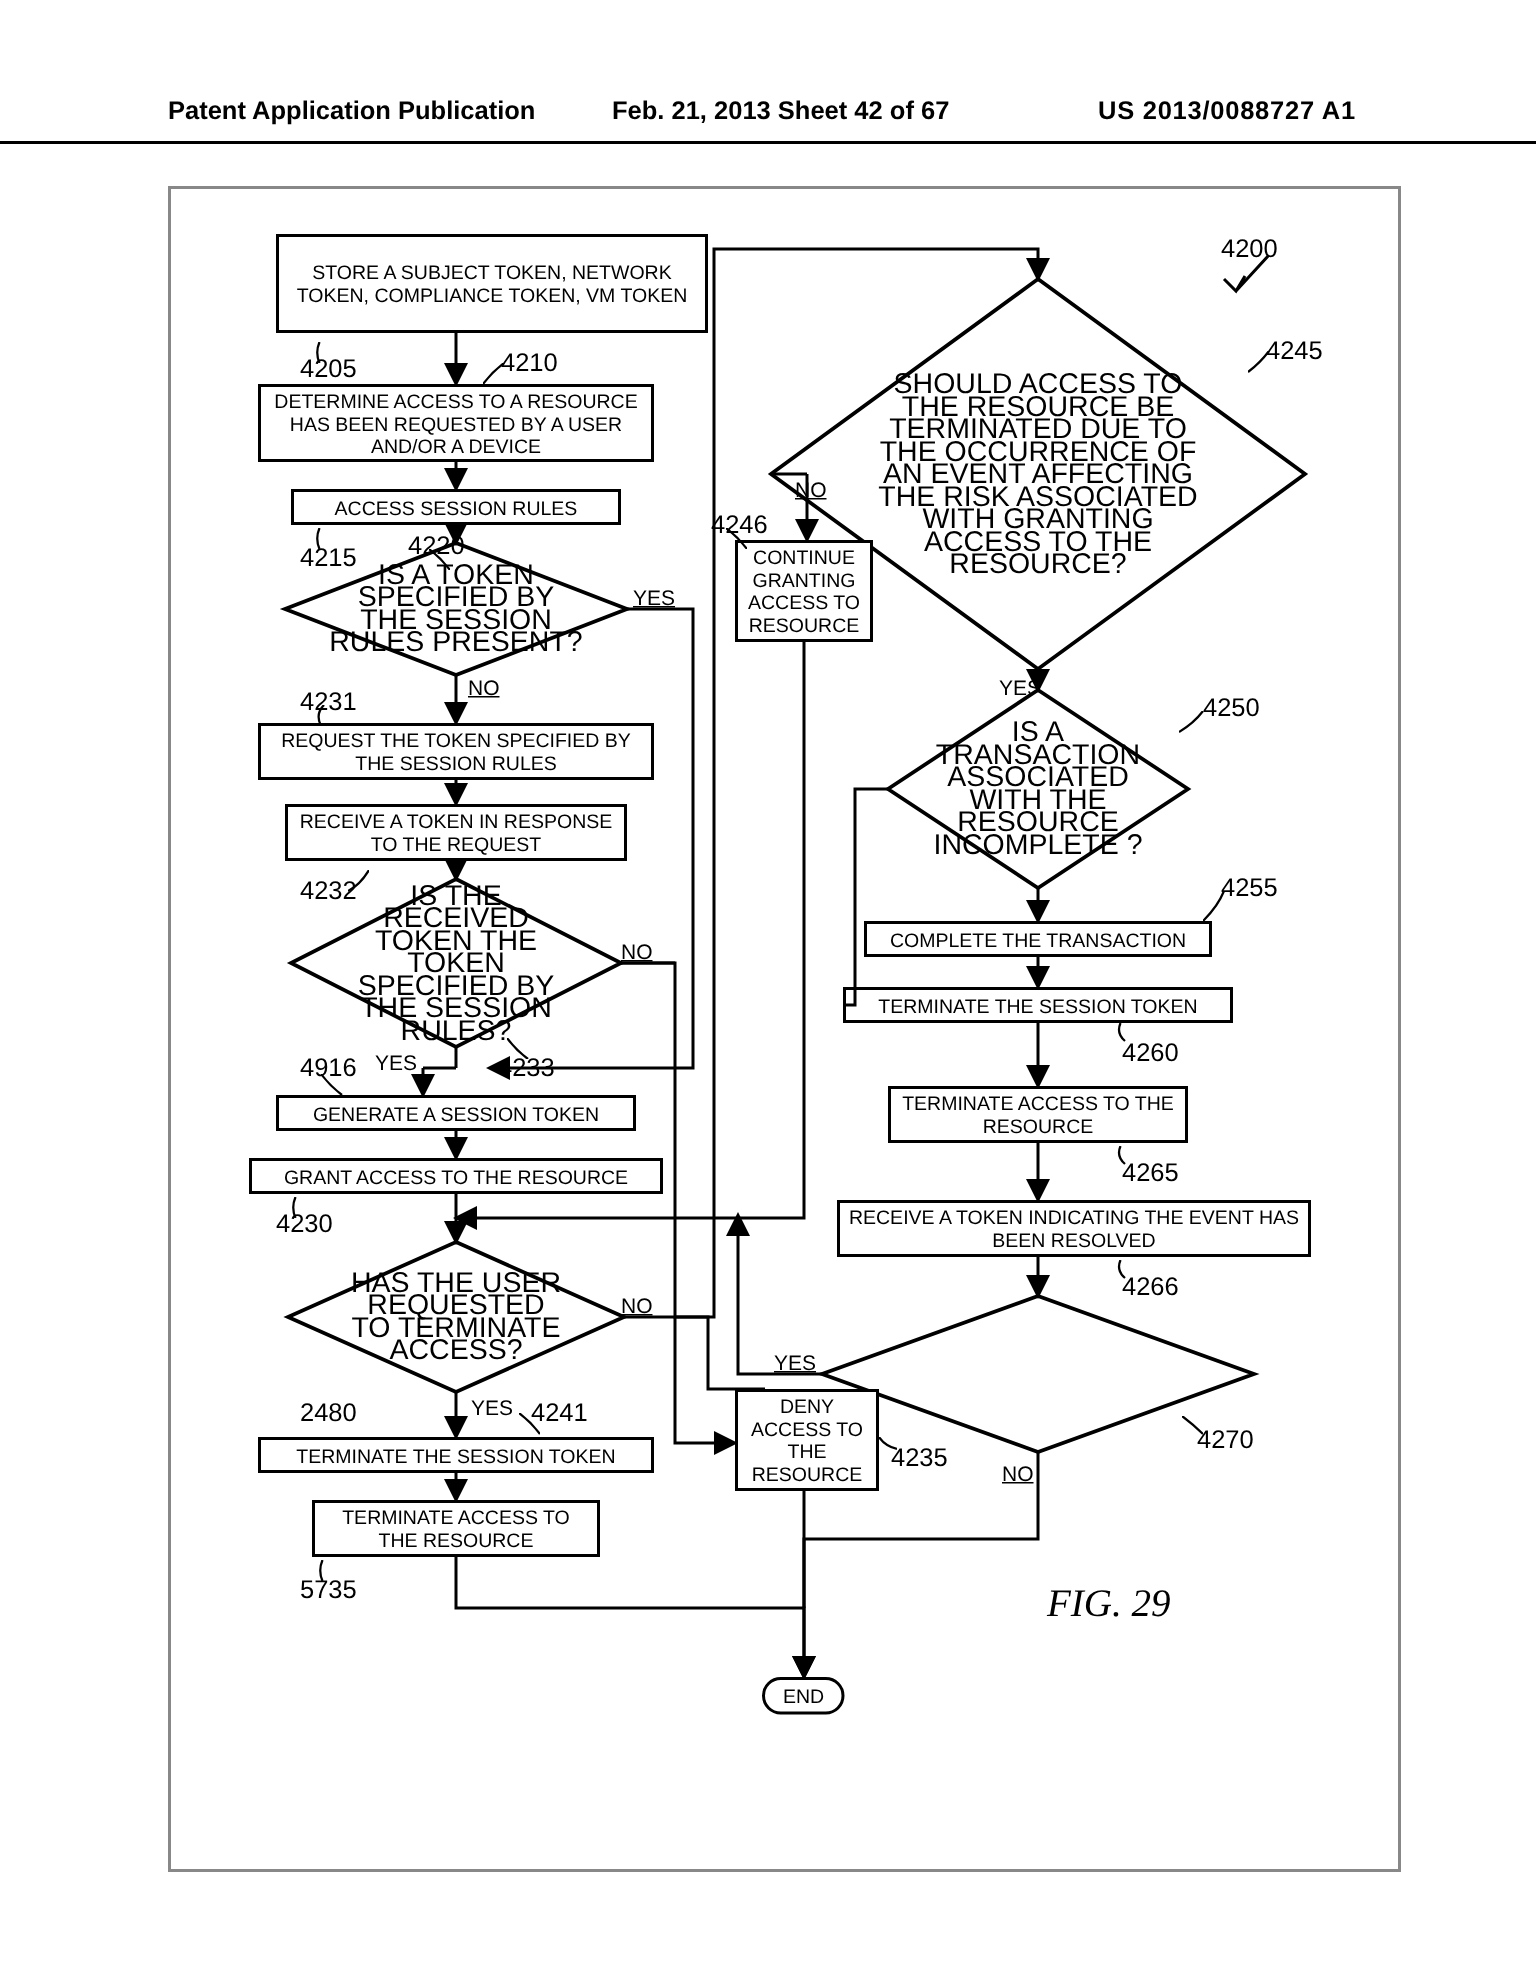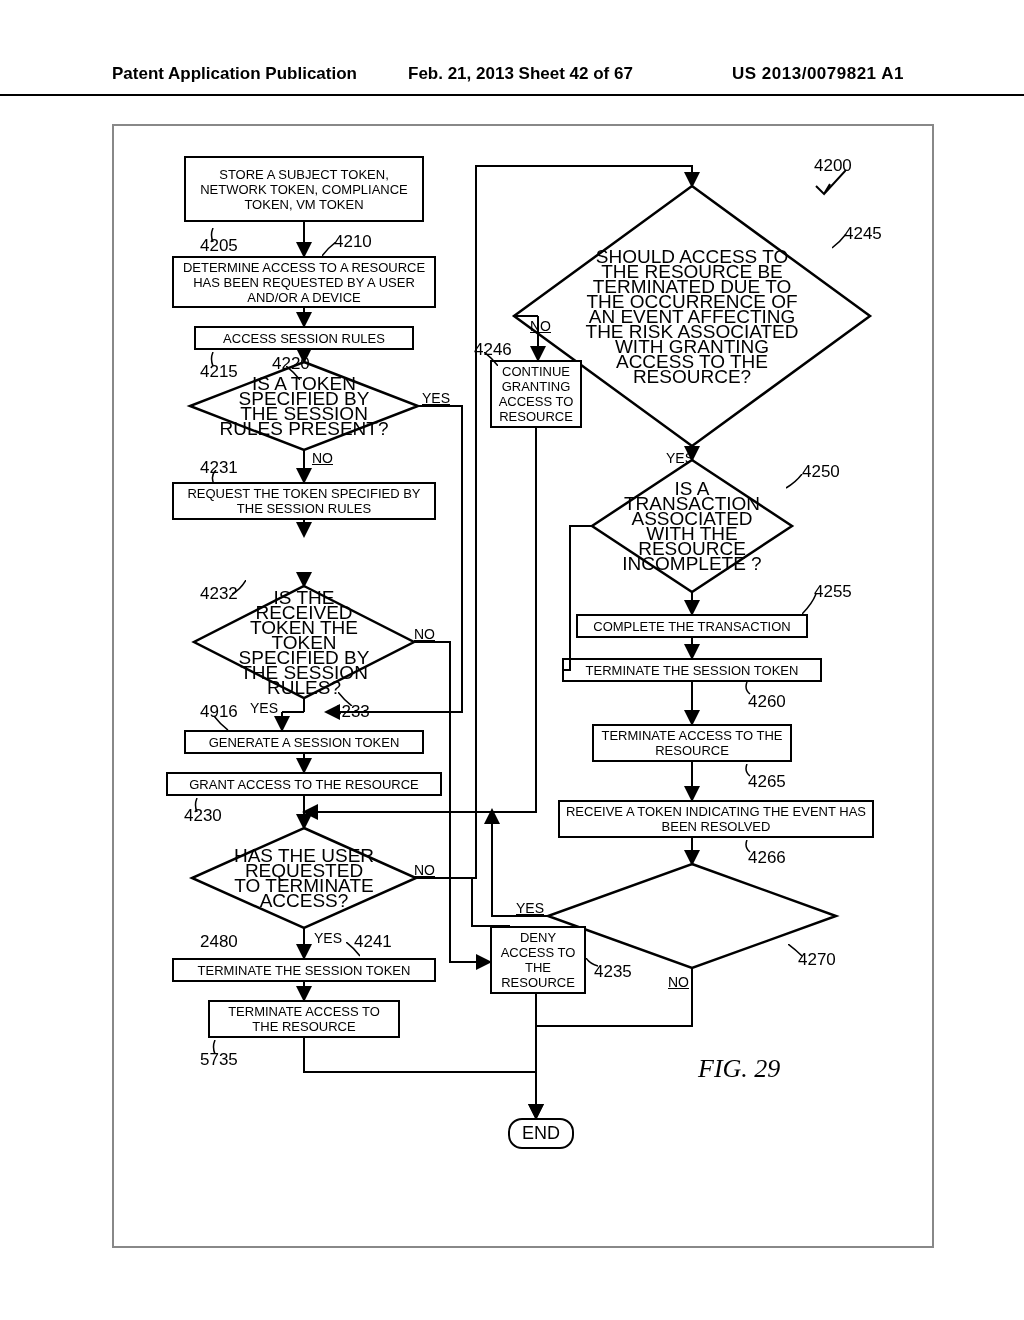--- a/index.html
+++ b/index.html
@@ -13,36 +13,36 @@
   .flow{position:absolute;top:0;left:0;width:818px;height:1120px}
   .box{position:absolute;border:2.5px solid #000;text-align:center;font-size:13px;line-height:15px;padding:3px 4px;box-sizing:border-box;display:flex;align-items:center;justify-content:center;background:#fff}
   .dia{position:absolute;width:0;height:0}
   .dia svg{position:absolute;top:0;left:0;overflow:visible}
   .dtxt{position:absolute;text-align:center;font-size:19px;line-height:15px;display:flex;align-items:center;justify-content:center}
   .lbl{position:absolute;font-size:14px}
   .ref{position:absolute;font-size:17px}
   .fig{position:absolute;font-style:italic;font-size:26px;font-family:'Times New Roman',serif}
   .arrowhead{fill:#000}
   .conn{position:absolute}
-  .pill{position:absolute;border:2.5px solid #000;border-radius:14px;text-align:center;font-size:18px;padding:3px 12px;background:#fff}
+  .pill{position:absolute;border:2.5px solid #000;border-radius:14px;text-align:center;font-size:13px;padding:3px 12px;background:#fff}
 </style>
 </head>
 <body>
 
 <div class="page">
   <div class="hdr">
     <span class="h-left">Patent Application Publication</span>
     <span class="h-mid">Feb. 21, 2013  Sheet 42 of 67</span>
-    <span class="h-right">US 2013/0079821 A1</span>
+    <span class="h-right">US 2013/0088727 A1</span>
   </div>
 
   <div class="frame">
     <div class="flow">
 
-      <div class="box" style="left:70px;top:30px;width:240px;height:66px">STORE A SUBJECT TOKEN, NETWORK TOKEN, COMPLIANCE TOKEN, VM TOKEN</div>
+      <div class="box" style="left:70px;top:30px;width:288px;height:66px">STORE A SUBJECT TOKEN, NETWORK TOKEN, COMPLIANCE TOKEN, VM TOKEN</div>
       <div class="ref" style="left:86px;top:110px">4205</div>
       <svg class="conn" style="left:94px;top:102px" width="10" height="14">
           <path d="M5 14 Q2 7 5 0" stroke="#000" fill="none" stroke-width="1.5"></path>
         </svg>
 
       <div class="box" style="left:58px;top:130px;width:264px;height:52px">DETERMINE ACCESS TO A RESOURCE HAS BEEN REQUESTED BY A USER AND/OR A DEVICE</div>
       <div class="ref" style="left:220px;top:106px">4210</div>
       <svg class="conn" style="left:208px;top:116px" width="16" height="16">
           <path d="M0 14 Q6 6 14 0" stroke="#000" fill="none" stroke-width="1.5"></path>
         </svg>
@@ -66,20 +66,21 @@
 
       <div class="lbl" style="left:308px;top:264px;text-decoration:underline">YES</div>
       <div class="lbl" style="left:198px;top:324px;text-decoration:underline">NO</div>
 
       <div class="ref" style="left:86px;top:332px">4231</div>
       <svg class="conn" style="left:96px;top:344px" width="12" height="14">
           <path d="M4 14 Q0 6 6 0" stroke="#000" fill="none" stroke-width="1.5"></path>
         </svg>
 
       <div class="box" style="left:58px;top:356px;width:264px;height:38px">REQUEST THE TOKEN SPECIFIED BY THE SESSION RULES</div>
+      <div class="box" style="left:76px;top:410px;width:228px;height:38px">RECEIVE A TOKEN IN RESPONSE TO THE REQUEST</div>
       <div class="ref" style="left:86px;top:458px">4232</div>
       <svg class="conn" style="left:118px;top:454px" width="14" height="18">
           <path d="M0 14 Q8 10 14 0" stroke="#000" fill="none" stroke-width="1.5"></path>
         </svg>
 
       <div class="dia" style="left:190px;top:516px">
         <svg>
             <polygon points="0,-56 110,0 0,56 -110,0" fill="#fff" stroke="#000" stroke-width="2.5"></polygon>
           </svg>
       </div>

